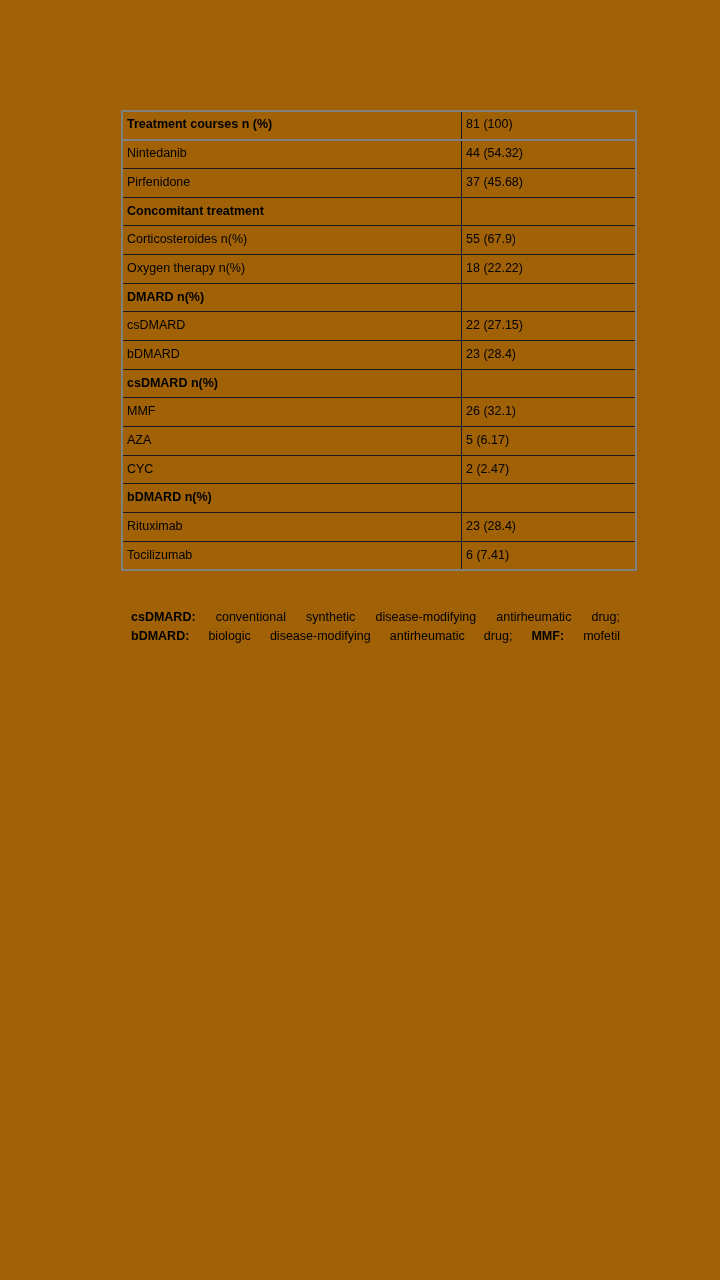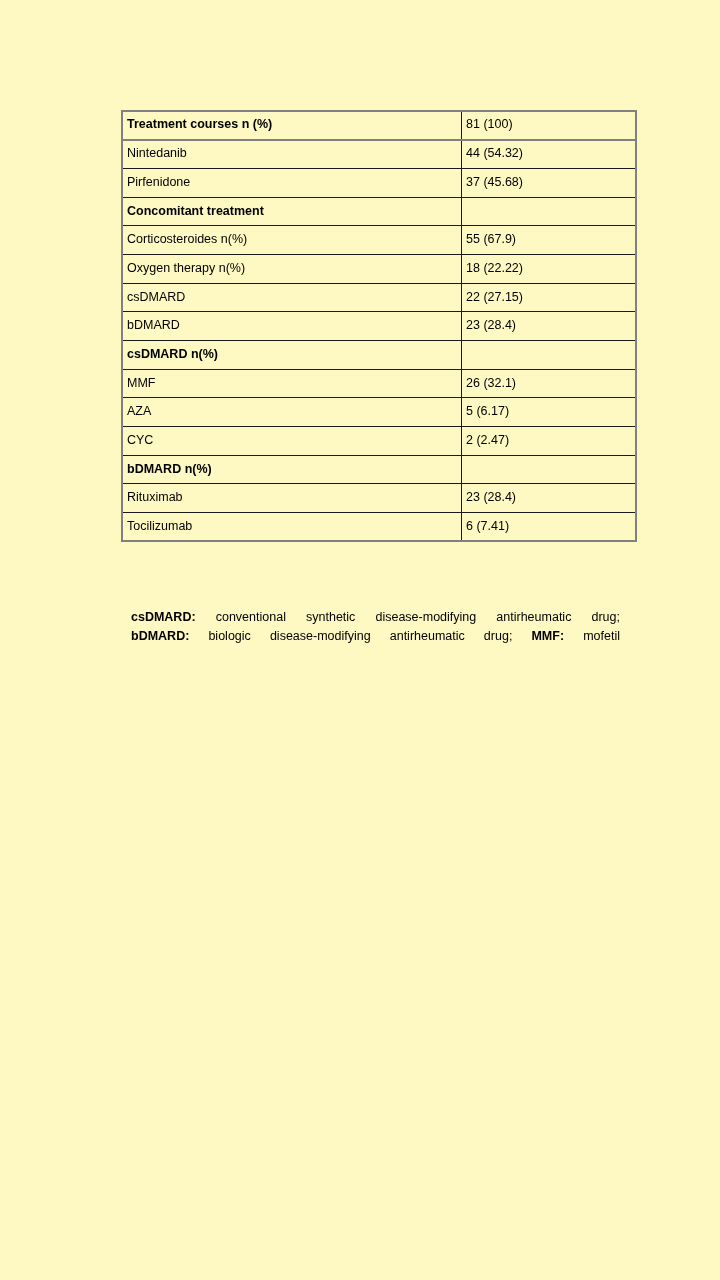--- a/index.html
+++ b/index.html
@@ -4,21 +4,21 @@
 <style>
   html, body {
     margin: 0;
     padding: 0;
     background: #ffffff;
   }
   .page {
     position: relative;
     width: 720px;
     height: 1280px;
-    background: #fef9c3;
+    background: #a16207;
     font-family: "Liberation Sans", sans-serif;
     color: #000000;
     overflow: hidden;
   }
   table.treatment-table {
     position: absolute;
     left: 121px;
     top: 110px;
     width: 499px;
     border-collapse: collapse;
@@ -88,20 +88,24 @@
           <td class="col-value"></td>
         </tr>
         <tr>
           <td class="col-label">Corticosteroides n(%)</td>
           <td class="col-value">55 (67.9)</td>
         </tr>
         <tr>
           <td class="col-label">Oxygen therapy n(%)</td>
           <td class="col-value">18 (22.22)</td>
         </tr>
+        <tr class="section-row">
+          <td class="col-label">DMARD n(%)</td>
+          <td class="col-value"></td>
+        </tr>
         <tr>
           <td class="col-label">csDMARD</td>
           <td class="col-value">22 (27.15)</td>
         </tr>
         <tr>
           <td class="col-label">bDMARD</td>
           <td class="col-value">23 (28.4)</td>
         </tr>
         <tr class="section-row">
           <td class="col-label">csDMARD n(%)</td>

